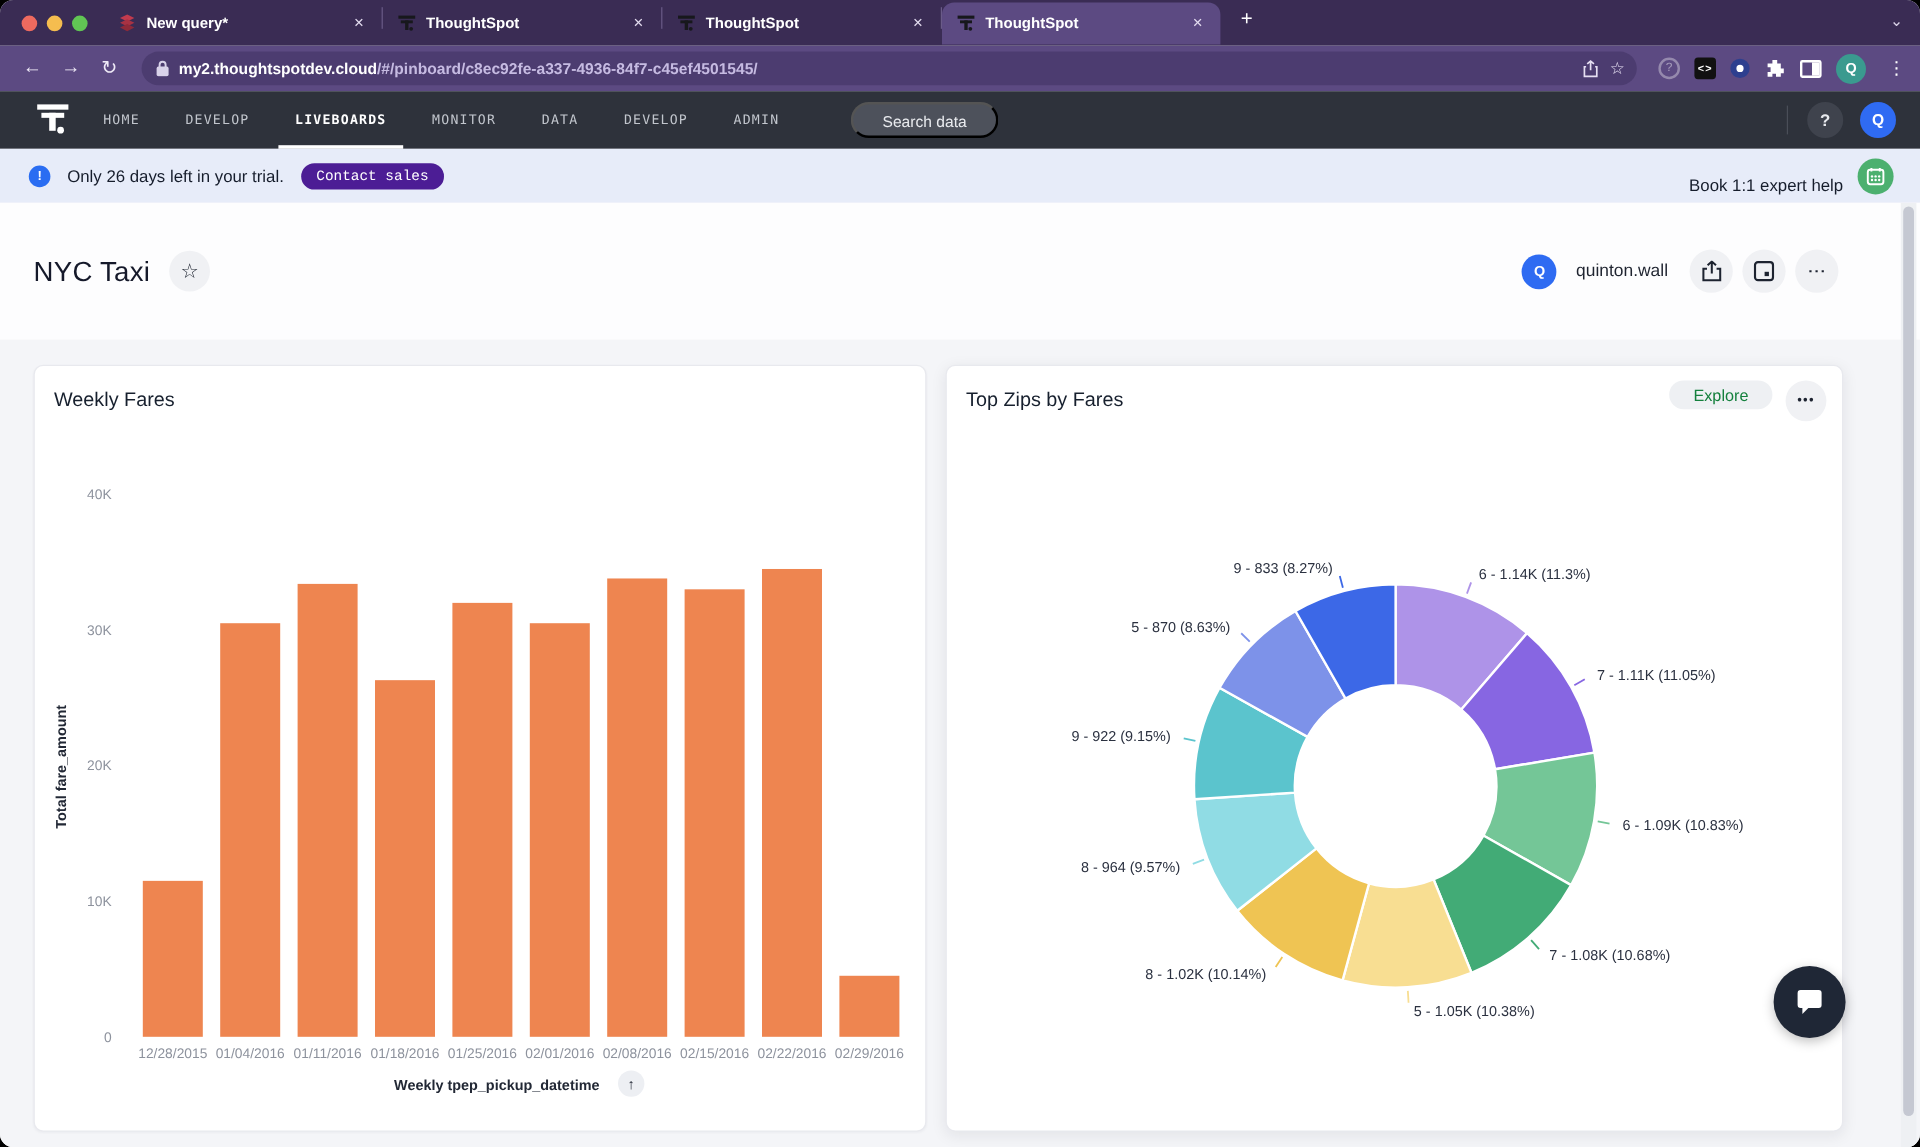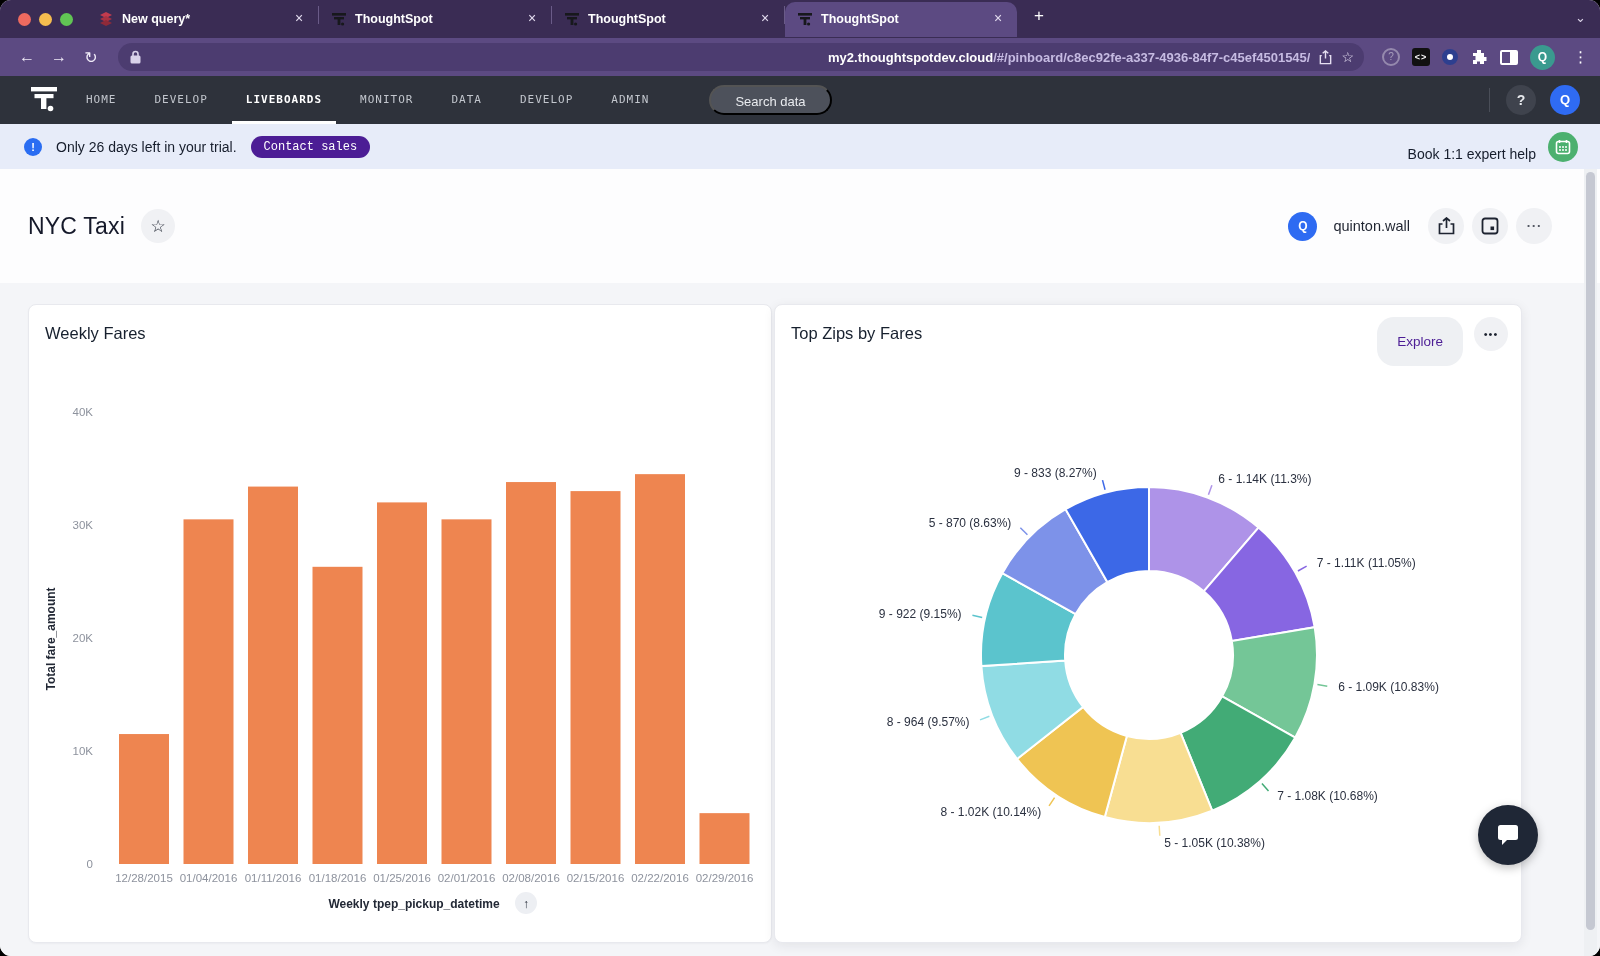--- a/index.html
+++ b/index.html
@@ -23,21 +23,21 @@
   .tab.active { background:#5c4a82; border-radius:10px 10px 0 0; height:35px; }
   .tab-sep { width:1px; height:18px; background:#6a5b88; margin-bottom:8px; }
   .newtab { color:#fff; font-size:17px; width:28px; height:28px; line-height:26px; text-align:center; margin:0 0 4px 8px; border-radius:50%; }
   .tabs-chevron { position:absolute; right:14px; top:10px; color:#ddd6ea; font-size:13px; }
   .favicon { width:16px; height:16px; flex:0 0 16px; }
 
   
   .toolbar { height:38px; background:#5c4a82; display:flex; align-items:center; padding:0 12px 0 14px; gap:6px; }
   .nav-btn { color:#efeaf7; font-size:16px; width:26px; text-align:center; }
   .omnibox { flex:1; height:28px; background:#4c3c70; border-radius:14px; margin:0 8px; display:flex; align-items:center; padding:0 10px 0 12px; gap:8px; min-width:0; }
-  .url { font-size:13px; white-space:nowrap; overflow:hidden; flex:1;text-align:right; }
+  .url { font-size:13px; white-space:nowrap; overflow:hidden; flex:1; }
   .url .u-domain { color:#fff; font-weight:bold; }
   .url .u-path { color:#c6bbe2; font-weight:bold; }
   .omni-ic { color:#e6dff2; font-size:14px; }
   .ext-row { display:flex; align-items:center; gap:12px; margin-left:4px; }
   .ext-dim { width:18px; height:18px; border-radius:50%; border:2px solid rgba(255,255,255,.35); color:rgba(255,255,255,.45); font-size:10px; line-height:14px; text-align:center; }
   .ext-code { width:18px; height:18px; background:#111; color:#fff; font-size:9px; line-height:18px; text-align:center; border-radius:3px; font-weight:bold; letter-spacing:1px;}
   .ext-ring { width:16px; height:16px; border-radius:50%; border:5px solid #2d3f8f; background:#fff; }
   .panel-ic { width:18px; height:15px; border:2px solid #fff; border-radius:2px; position:relative; }
   .panel-ic::after { content:""; position:absolute; right:0; top:0; bottom:0; width:6px; background:#fff; }
   .chrome-avatar { width:25px; height:25px; border-radius:50%; background:#3a9a8f; color:#fff; font-size:12px; font-weight:bold; line-height:25px; text-align:center; }
@@ -62,36 +62,36 @@
 
   
   .banner { height:45px; background:#e7ecf9; display:flex; align-items:center; padding:0 22px 0 24px; font-size:14px; color:#161d2c; }
   .info-ic { width:18px; height:18px; border-radius:50%; background:#2a6df2; color:#fff; font-size:11px; font-weight:bold; text-align:center; line-height:18px; margin-right:14px; flex:0 0 18px; }
   .contact-btn { margin-left:14px; background:#4c1d95; color:#fff; font-size:12px; padding:4px 13px; border-radius:12px; border:none; font-family:Liberation Mono, monospace; }
   .banner-right { margin-left:auto; display:flex; align-items:flex-end; gap:12px; }
   .book-circle { width:30px; height:30px; border-radius:50%; background:#4cb06f; display:flex; align-items:center; justify-content:center; }
 
   
   .content { position:relative; height:787px; background:#f4f5f8; }
-  .titlebar { height:114px; background:#fdfdfe; display:flex; align-items:center; padding:0 48px 0 28px; }
+  .titlebar { height:114px; background:#fdfdfe; display:flex; align-items:center; padding:0 68px 0 28px; }
   .page-title { font-size:23px; font-weight:500; color:#15192a; letter-spacing:.2px; }
   .circle-btn { width:36px; height:36px; border-radius:50%; background:#f0f1f4; display:flex; align-items:center; justify-content:center; color:#1d2330; }
   .star-btn { width:34px; height:34px; margin-left:16px; font-size:17px; }
   .title-right { margin-left:auto; display:flex; align-items:center; gap:8px; }
   .owner-avatar { width:29px; height:29px; border-radius:50%; background:#2e6bf2; color:#fff; font-size:12px; font-weight:bold; text-align:center; line-height:29px; }
   .owner-name { font-size:14.5px; color:#1f2430; margin:0 10px 0 8px; }
 
-  .board { display:flex; gap:2px; padding:21px 28px 0; }
+  .board { display:flex; gap:16px; padding:21px 28px 0; }
   .card { background:#fff; border:1px solid #e8e9ee; border-radius:8px; height:639px; position:relative; box-shadow:0 1px 2px rgba(20,24,40,.04); }
   .card-bar { width:744px; }
   .card-pie { width:748px; box-shadow:0 3px 12px rgba(20,24,40,.08); }
   .card h3 { position:absolute; top:19px; left:16px; margin:0; font-size:16.5px; font-weight:500; color:#17202e; z-index:2; }
   .card svg { position:absolute; inset:0; }
-  .explore-btn { position:absolute; top:12px; right:58px; height:49px; border-radius:17px; background:#eef0f3; border:none;
-                 color:#4c1d95; font-size:13.5px; padding:0 20px; font-family:inherit; z-index:2; }
+  .explore-btn { position:absolute; top:12px; right:58px; height:24px; border-radius:17px; background:#eef0f3; border:none;
+                 color:#15803d; font-size:13.5px; padding:0 20px; font-family:inherit; z-index:2; }
   .card-more { position:absolute; top:12px; right:13px; width:34px; height:34px; font-size:11px; letter-spacing:1px; z-index:2; }
 
   svg text { font-family:"Liberation Sans", sans-serif; }
   .tick { font-size:11.5px; fill:#8d929d; }
   .axis-title { font-size:12px; font-weight:bold; fill:#222835; }
   .pie-label { font-size:12px; fill:#2b3140; }
 
   
   .scrollbar { position:absolute; top:0; right:3px; width:13px; height:787px; background:#eef0f3; }
   .scroll-thumb { position:absolute; top:3px; left:2px; width:9px; height:758px; border-radius:5px; background:#c5c8d2; }

